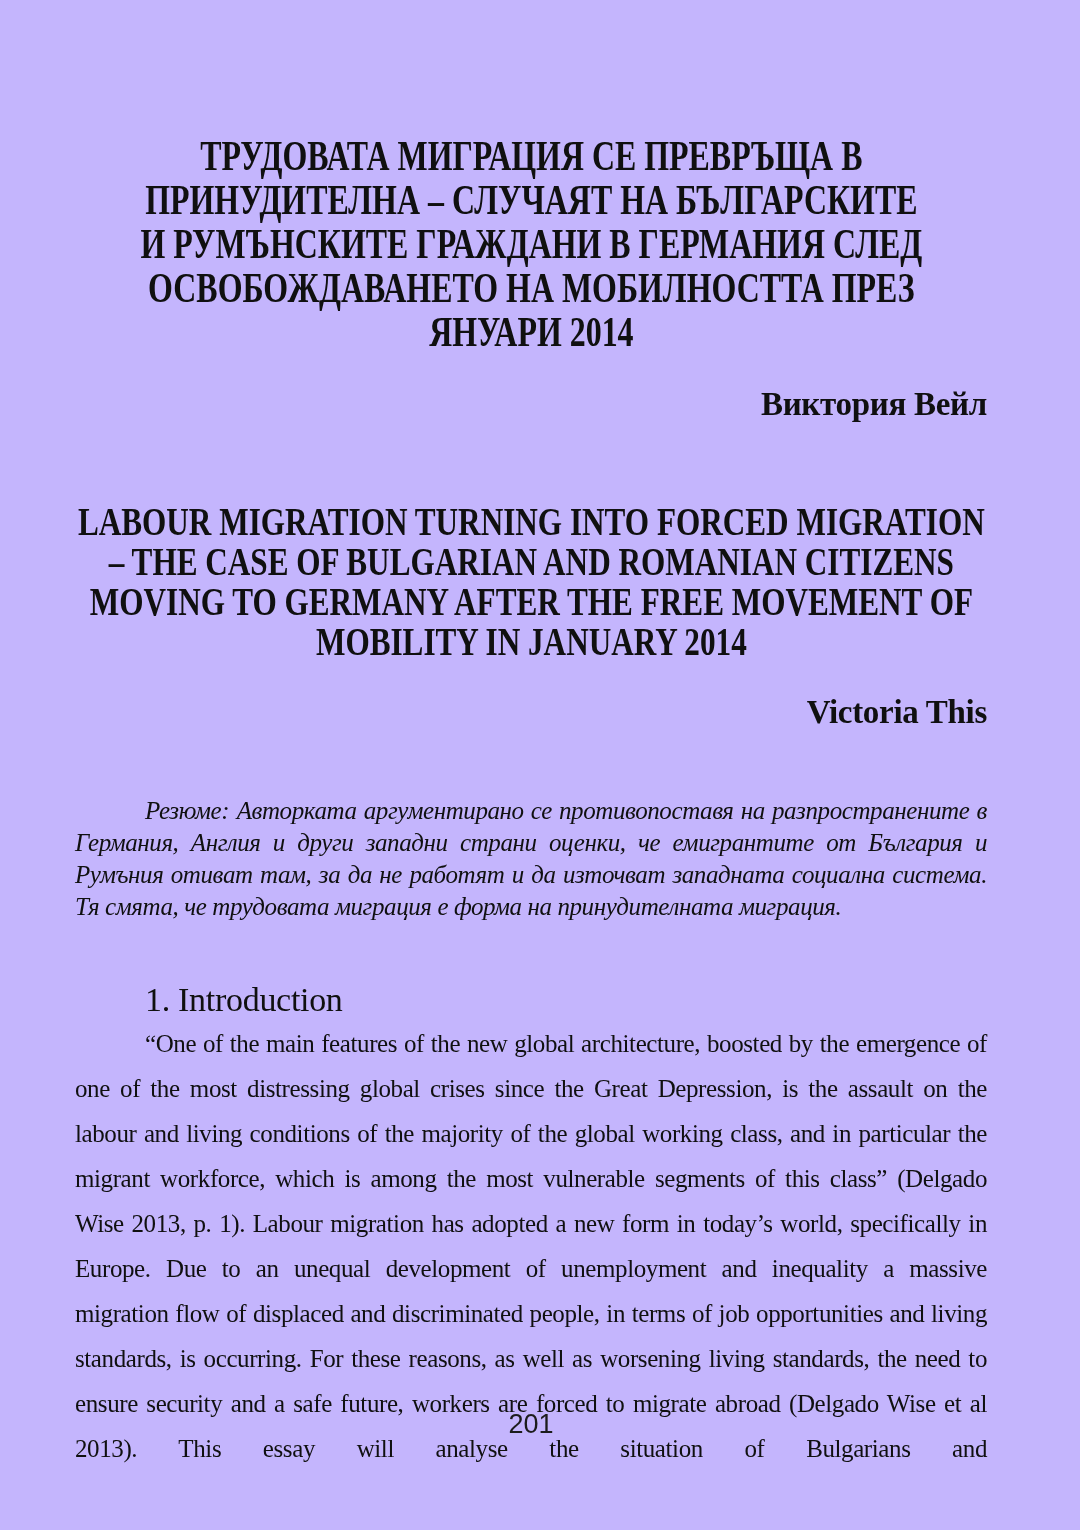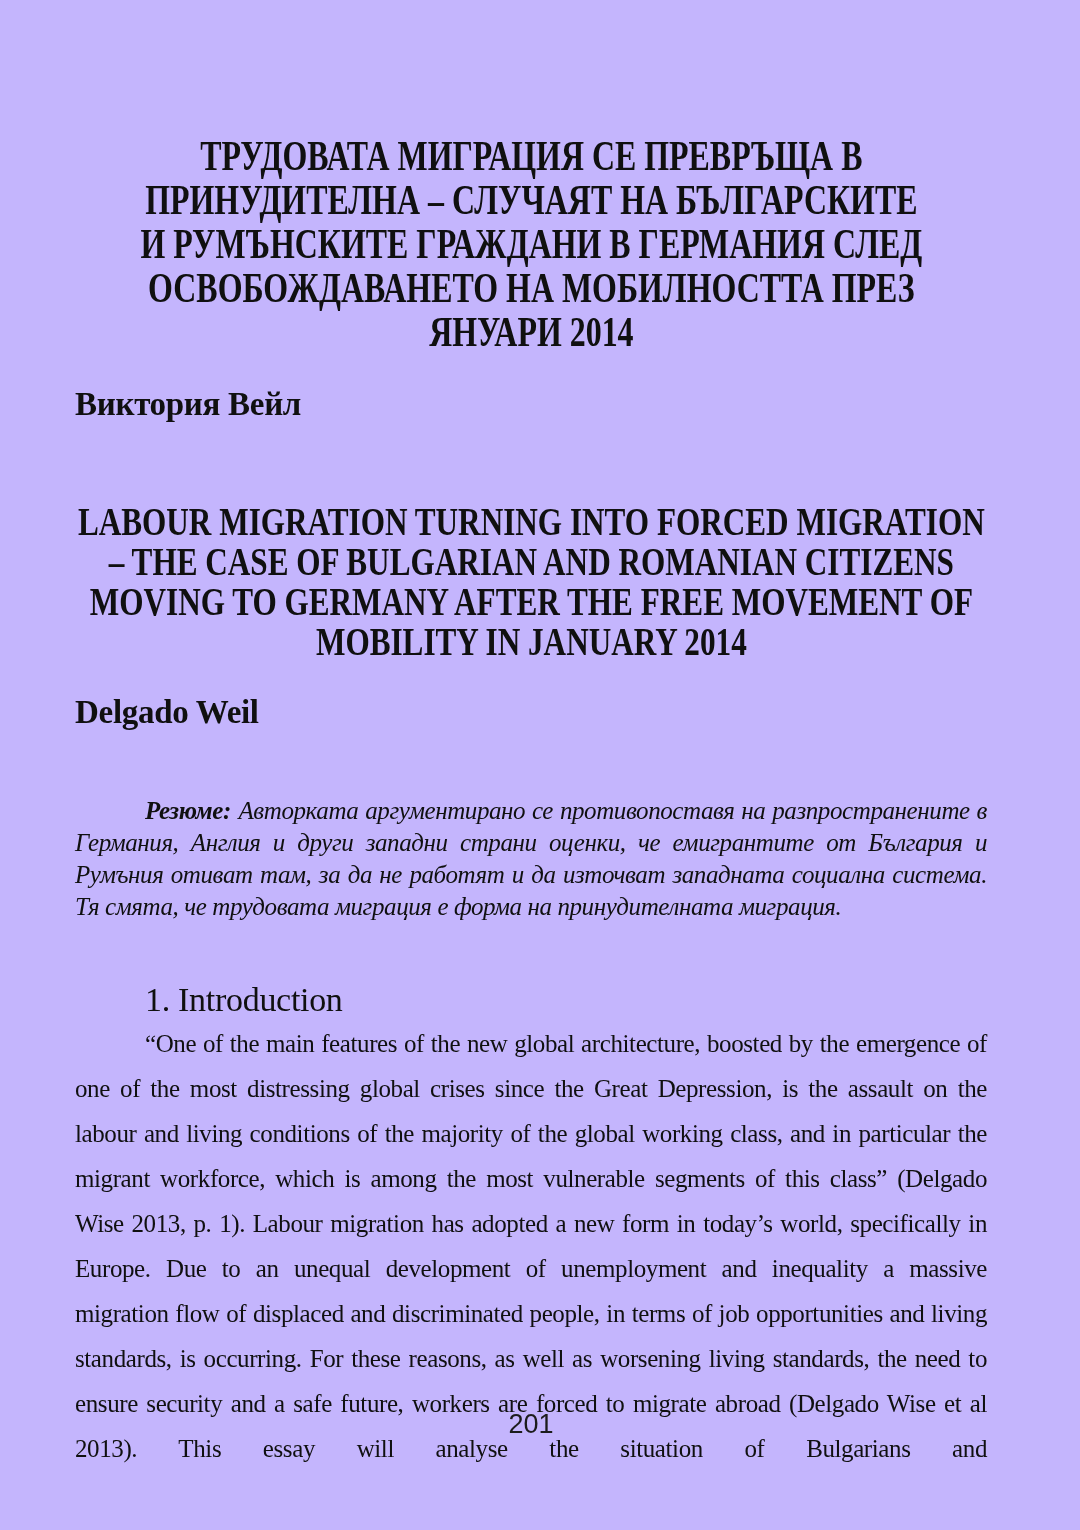--- a/index.html
+++ b/index.html
@@ -38,38 +38,38 @@
     transform: scaleX(0.76);
   }
   .title-en-row { margin-top: 78px; }
   .title-en-text {
     font-size: 40px;
     line-height: 40px;
     transform: scaleX(0.78);
   }
   .author {
     margin-top: 30px;
-    text-align: left;
+    text-align: right;
     font-weight: bold;
     font-size: 33px;
     line-height: 40px;
     letter-spacing: -0.3px;
   }
   .abstract {
     margin-top: 63px;
     font-style: italic;
     font-size: 25px;
     line-height: 32px;
     letter-spacing: -0.4px;
     text-align: justify;
     text-indent: 70px;
   }
   .abstract .label,
   .keywords .label {
-    font-weight: bold;
+    font-weight: normal;
     margin-right: 0.3em;
   }
   .keywords {
     margin-top: 0;
     font-style: italic;
     font-size: 25px;
     line-height: 32px;
     letter-spacing: -0.4px;
     text-align: left;
     text-indent: 70px;
@@ -122,21 +122,21 @@
     </div>
 
     <div class="heading-row title-en-row">
       <h2 class="condensed title-en-text" style="margin:0">LABOUR MIGRATION TURNING INTO FORCED MIGRATION
 – THE CASE OF BULGARIAN AND ROMANIAN CITIZENS
 MOVING TO GERMANY AFTER THE FREE MOVEMENT OF
 MOBILITY IN JANUARY 2014</h2>
     </div>
 
     <div class="author">
-      <span>Delgado Weil</span>
+      <span>Victoria This</span>
     </div>
 
     <p class="abstract" style="margin:63px 0 0 0">
       <span class="label">Резюме:</span><span>Авторката аргументирано се противопоставя на разпространените в Германия, Англия и други западни страни оценки, че емигрантите от България и Румъния отиват там, за да не работят и да източват западната социална система. Тя смята, че трудовата миграция е форма на принудителната миграция.</span>
     </p>
 
 
     <h3 class="section-heading" style="margin:61px 0 0 0">1. Introduction</h3>
 
     <p class="body-par" style="margin:5px 0 0 0">“One of the main features of the new global architecture, boosted by the emergence of one of the most distressing global crises since the Great Depression, is the assault on the labour and living conditions of the majority of the global working class, and in particular the migrant workforce, which is among the most vulnerable segments of this class” (Delgado Wise 2013, p. 1). Labour migration has adopted a new form in today’s world, specifically in Europe. Due to an unequal development of unemployment and inequality a massive migration flow of displaced and discriminated people, in terms of job opportunities and living standards, is occurring. For these reasons, as well as worsening living standards, the need to ensure security and a safe future, workers are forced to migrate abroad (Delgado Wise et al 2013). This essay will analyse the situation of Bulgarians and</p>

